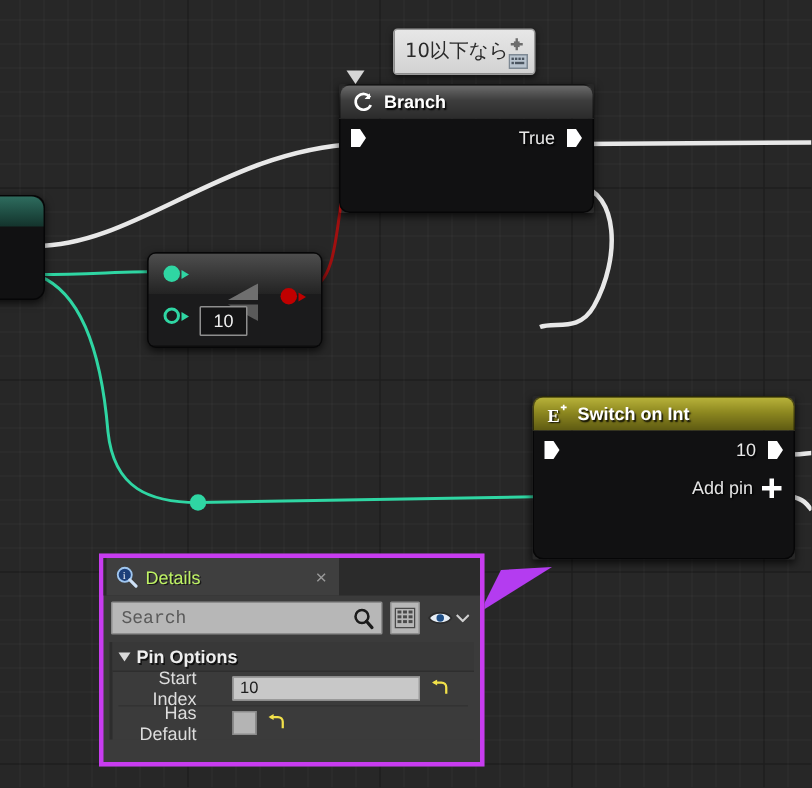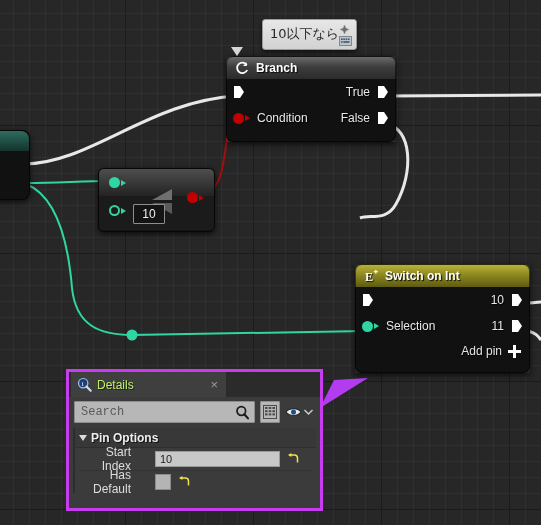--- a/index.html
+++ b/index.html
@@ -263,37 +263,20 @@
         </div>
         <div class="pin-right">
           <span class="pin-label rt">True</span>
           <span>
             <svg class="exec-pin" viewBox="0 0 12 14">
                 <path d="M1 1 L7 1 L11 7 L7 13 L1 13 Z" fill="#ffffff"></path>
               </svg>
           </span>
         </div>
       </div>
-      <div class="pin-row">
-        <div class="pin-left">
-          <span class="pin-grp">
-            <span class="dot-pin" style="background:#c00000;"></span>
-            <span class="arrowlet" style="color:#c00000;"></span>
-          </span>
-          <span class="pin-label lt">Condition</span>
-        </div>
-        <div class="pin-right">
-          <span class="pin-label rt">False</span>
-          <span>
-            <svg class="exec-pin" viewBox="0 0 12 14">
-                <path d="M1 1 L7 1 L11 7 L7 13 L1 13 Z" fill="#ffffff"></path>
-              </svg>
-          </span>
-        </div>
-      </div>
     </div>
   </div>
 
   <div class="node" id="switchNode" style="left:355px;top:264px;width:175px;">
     <div class="node-header hdr-switch">
       <svg class="node-icon" viewBox="0 0 16 16">
         <text x="1" y="13" font-family="Liberation Serif, serif" font-size="13" font-weight="bold" fill="#fff">E</text>
         <path d="M10.5 2.2 L12 2.2 L12 0.8 L13.2 0.8 L13.2 2.2 L14.7 2.2 L14.7 3.4 L13.2 3.4 L13.2 4.8 L12 4.8 L12 3.4 L10.5 3.4 Z" fill="#fff"></path>
       </svg>
       <span>Switch on Int</span>
@@ -310,37 +293,20 @@
         </div>
         <div class="pin-right">
           <span class="pin-label rt">10</span>
           <span>
             <svg class="exec-pin" viewBox="0 0 12 14">
                 <path d="M1 1 L7 1 L11 7 L7 13 L1 13 Z" fill="#ffffff"></path>
               </svg>
           </span>
         </div>
       </div>
-      <div class="pin-row">
-        <div class="pin-left">
-          <span class="pin-grp">
-            <span class="dot-pin" style="background:#2fd6a3;"></span>
-            <span class="arrowlet" style="color:#2fd6a3;"></span>
-          </span>
-          <span class="pin-label lt">Selection</span>
-        </div>
-        <div class="pin-right">
-          <span class="pin-label rt">11</span>
-          <span>
-            <svg class="exec-pin" viewBox="0 0 12 14">
-                <path d="M1 1 L7 1 L11 7 L7 13 L1 13 Z" fill="#ffffff"></path>
-              </svg>
-          </span>
-        </div>
-      </div>
       <div class="addpin-row">
         <span class="addpin-label">Add pin</span>
         <span class="plus"></span>
       </div>
     </div>
   </div>
 
   <div id="bubbleTail"></div>
   <div id="bubble">
     <span class="btxt">10以下なら</span>

